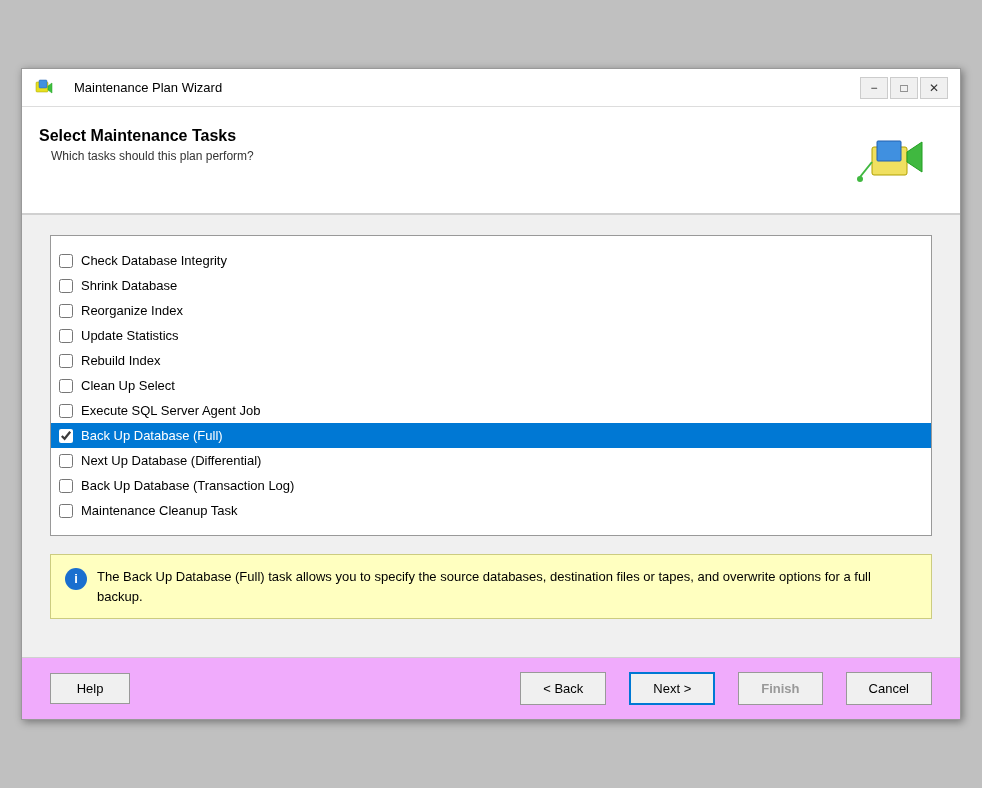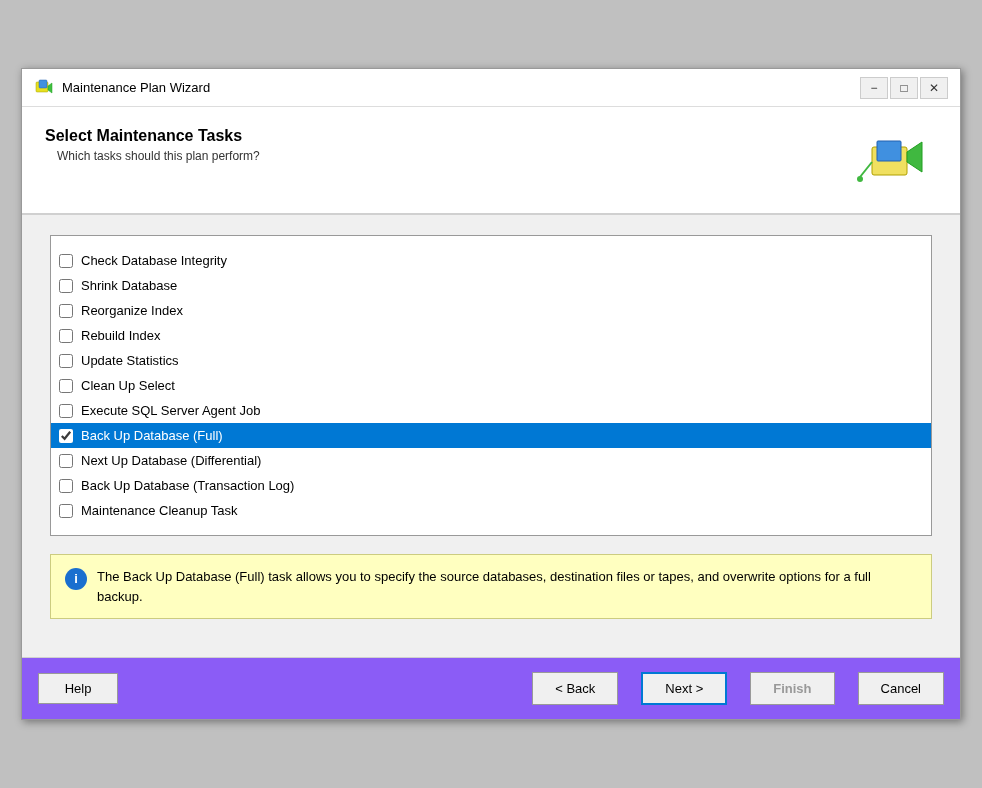--- a/index.html
+++ b/index.html
@@ -24,21 +24,21 @@
       display: flex;
       align-items: center;
       justify-content: space-between;
       padding: 8px 12px;
       border-bottom: 1px solid #ddd;
       height: 38px;
     }
     .title-bar-left {
       display: flex;
       align-items: center;
-      gap: 8px;
+      gap: 20px;
     }
     .title-bar-icon {
       width: 20px;
       height: 20px;
     }
     .title-bar-title {
       font-size: 13px;
       font-weight: normal;
       color: #000;
     }
@@ -53,21 +53,21 @@
       border: 1px solid #ccc;
       cursor: pointer;
       display: flex;
       align-items: center;
       justify-content: center;
       font-size: 12px;
       color: #333;
     }
     .header-section {
       background: #ffffff;
-      padding: 20px 28px 16px 23px;
+      padding: 20px 28px 16px 17px;
       display: flex;
       justify-content: space-between;
       align-items: flex-start;
       border-bottom: 2px solid #d0d0d0;
     }
     .header-text h2 {
       font-size: 16px;
       font-weight: bold;
       color: #000;
       margin-bottom: 4px;
@@ -142,26 +142,26 @@
       border-radius: 50%;
       display: flex;
       align-items: center;
       justify-content: center;
       color: white;
       font-size: 13px;
       font-weight: bold;
       margin-top: 1px;
     }
     .footer-section {
-      padding: 14px 16px;
+      padding: 14px 28px;
       display: flex;
       justify-content: space-between;
       align-items: center;
       border-top: 1px solid #d0d0d0;
-      background: #8b5cf6;
+      background: #f0abfc;
     }
     .footer-right {
       display: flex;
       gap: 23px;
     }
     .btn {
       padding: 7px 22px;
       font-size: 13px;
       cursor: pointer;
       background: #f0f0f0;
@@ -229,25 +229,25 @@
         <div class="task-item">
           <input type="checkbox" style="">
           <span class="task-label">Shrink Database</span>
         </div>
         <div class="task-item">
           <input type="checkbox" style="">
           <span class="task-label">Reorganize Index</span>
         </div>
         <div class="task-item">
           <input type="checkbox" style="">
+          <span class="task-label">Update Statistics</span>
+        </div>
+        <div class="task-item">
+          <input type="checkbox" style="">
           <span class="task-label">Rebuild Index</span>
-        </div>
-        <div class="task-item">
-          <input type="checkbox" style="">
-          <span class="task-label">Update Statistics</span>
         </div>
         <div class="task-item">
           <input type="checkbox" style="">
           <span class="task-label">Clean Up Select</span>
         </div>
         <div class="task-item">
           <input type="checkbox" style="">
           <span class="task-label">Execute SQL Server Agent Job</span>
         </div>
         <div class="task-item selected">

